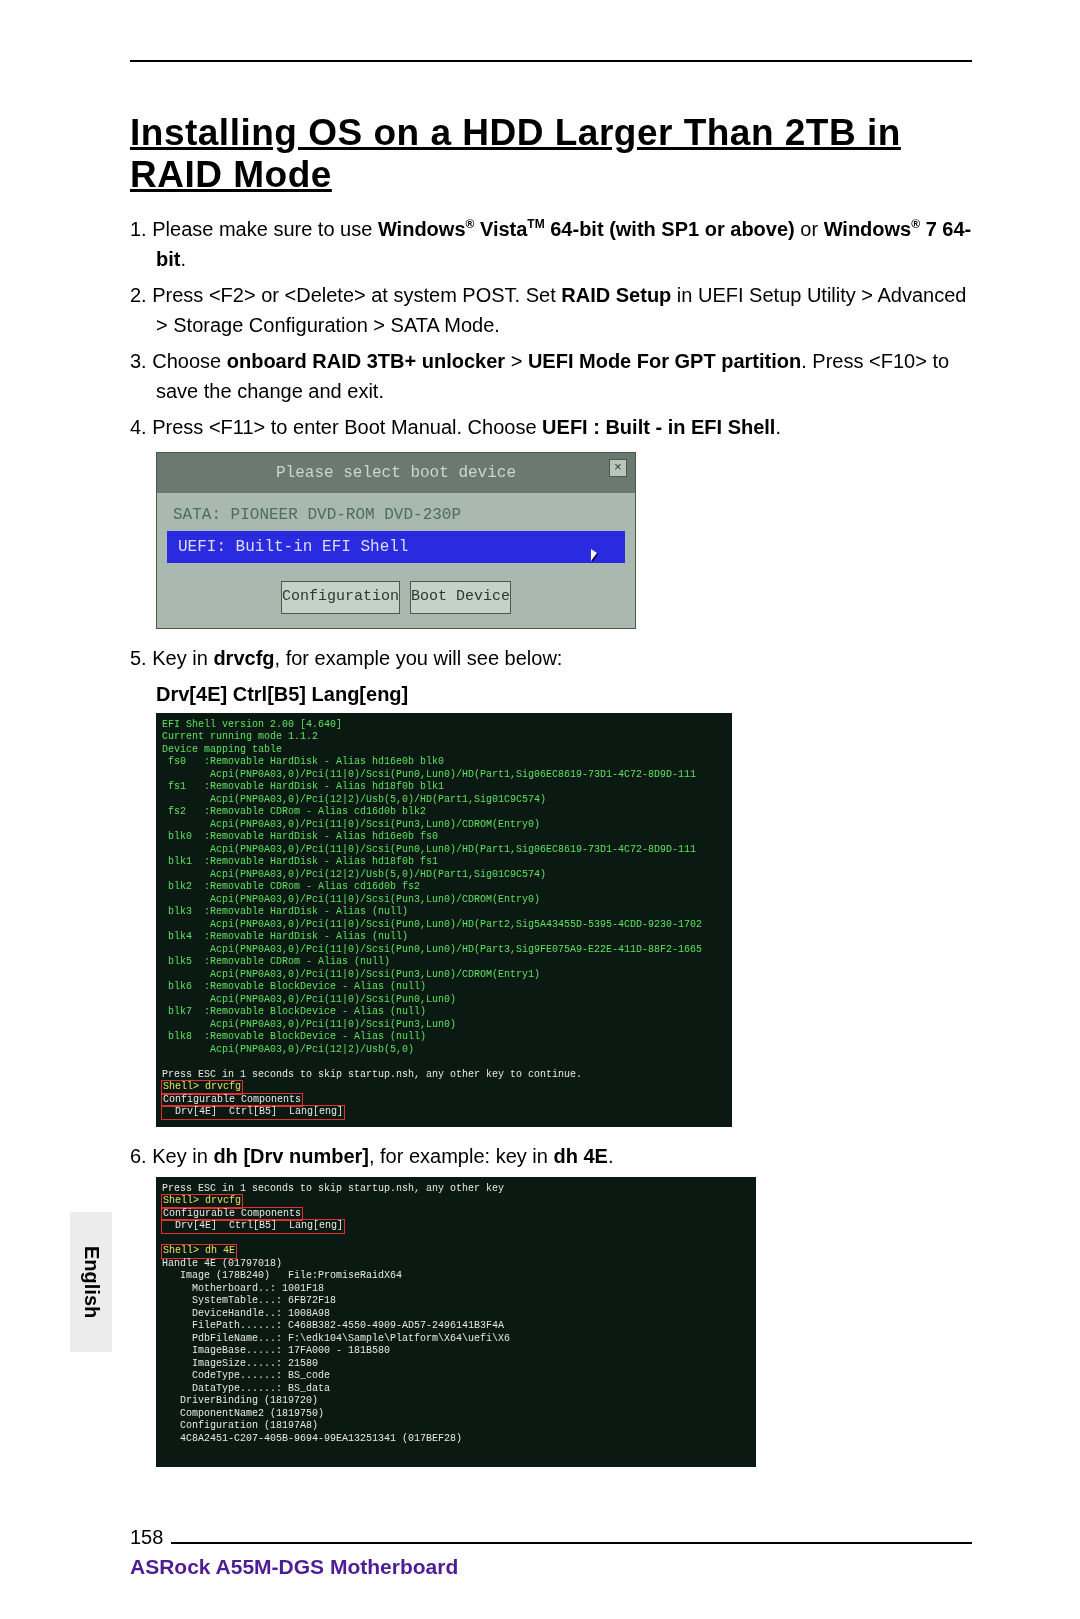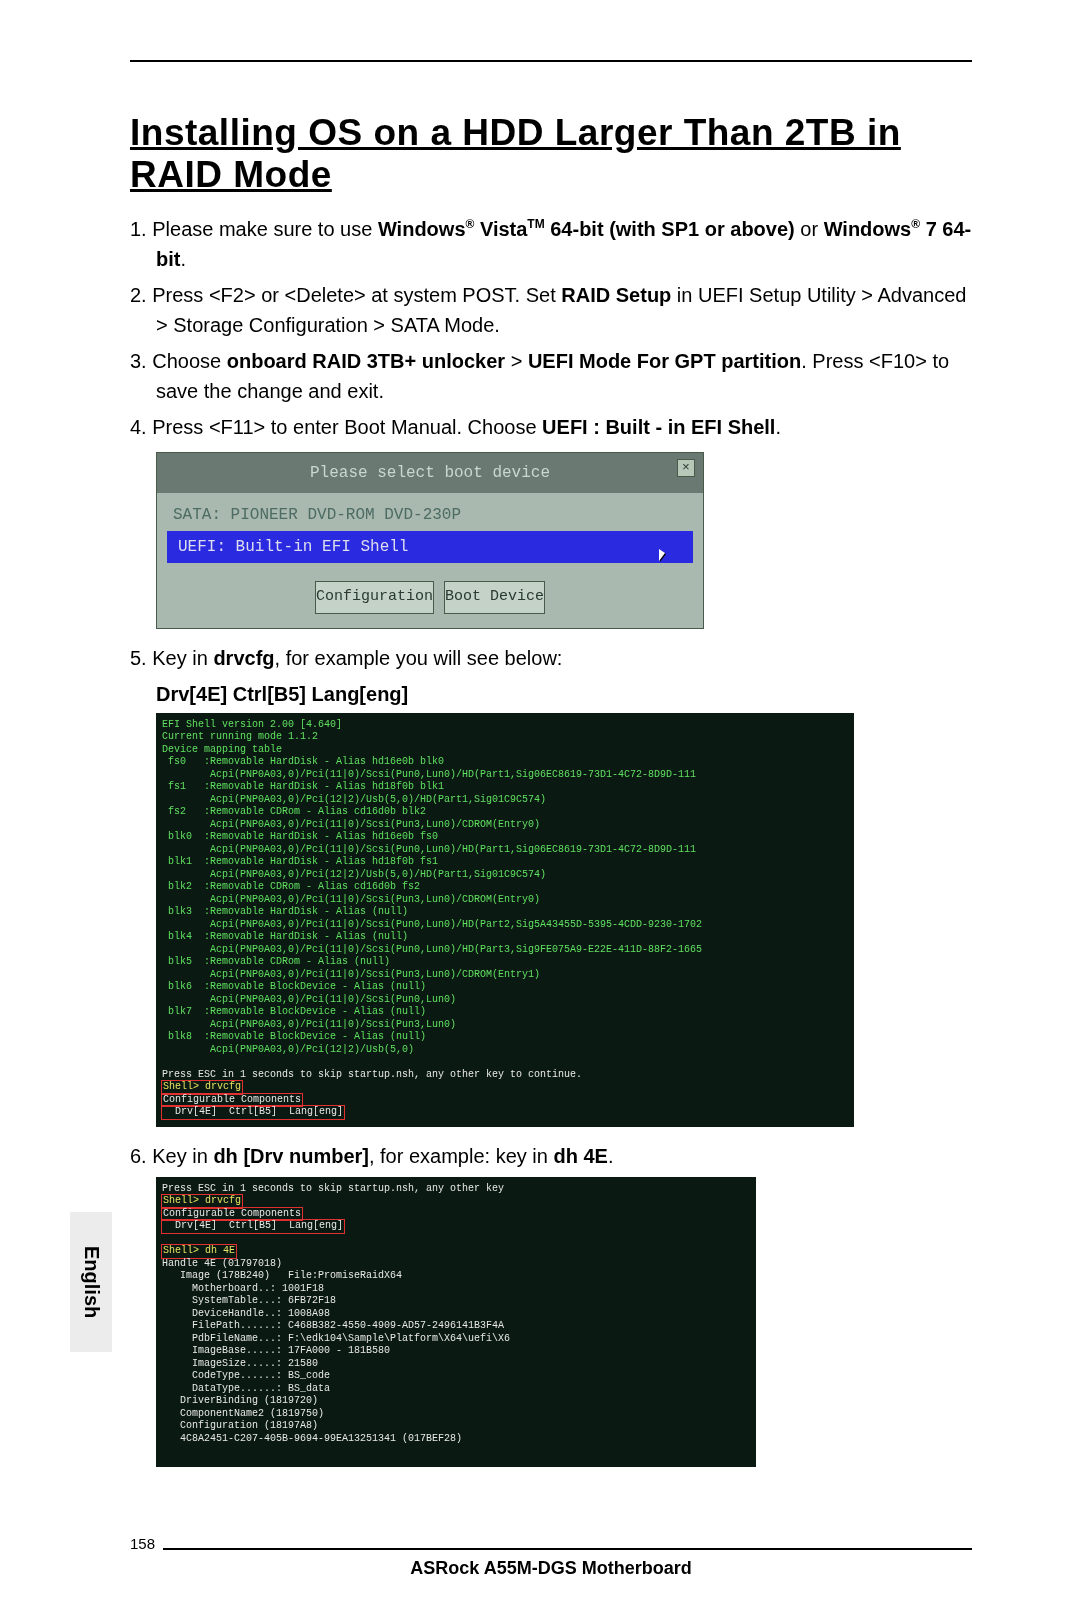--- a/index.html
+++ b/index.html
@@ -6,44 +6,44 @@
   html, body { width: 1080px; background: #fff; font-family: Arial, Helvetica, sans-serif; color: #000; }
   .page { position: relative; width: 1080px; height: 1619px; padding: 60px 108px 40px 130px; }
   .top-rule { border-top: 2px solid #000; margin-bottom: 50px; }
   h1.title { font-size: 37px; font-weight: bold; text-decoration: underline; margin-bottom: 18px; letter-spacing: 0.5px; }
   .intro { font-size: 20px; line-height: 1.55; text-align: justify; margin-bottom: 28px; }
   sup { font-size: 0.6em; vertical-align: super; }
   .steps { font-size: 20px; line-height: 1.5; }
   .step { margin-bottom: 6px; padding-left: 26px; text-indent: -26px; }
   .bold { font-weight: bold; }
   .screenshot { margin: 10px 0 14px 26px; }
-  .boot-box { width: 548px; background: #fdba74; border: 1px solid #4a5a4a; font-family: "Courier New", monospace; font-size: 16px; }
+  .boot-box { width: 480px; background: #fdba74; border: 1px solid #4a5a4a; font-family: "Courier New", monospace; font-size: 16px; }
   .boot-header { display:flex; justify-content:center; align-items:center; position:relative; padding:8px 6px; color:#c8d8d0; background:#6a7a72; }
   .boot-header .close { position:absolute; right:8px; top:6px; width:18px; height:18px; border:1px solid #4a5a4a; background:#b8c8b8; color:#2a3a32; font-size:13px; text-align:center; line-height:16px; }
   .boot-list { padding: 6px 10px 10px 10px; background:#aab9af; }
   .boot-item { padding: 4px 6px; color:#4c6c64; }
   .boot-item.sel { background:#2a2ae0; color:#dde;padding-left:11px; }
   .boot-btnrow { padding:8px 10px 14px 10px; background:#aab9af; display:flex; gap:10px; justify-content:center; }
   .boot-btn { border:1px solid #4a5a4a; background:#c4d2c8; padding:4px 0; color:#2a3a32; font-family:inherit; font-size:15px; }
   .cursor { position:relative; }
   .cursor::after { content:""; position:absolute; right:28px; bottom:2px; width:0; height:0; border-left:6px solid #fff; border-top:4px solid transparent; border-bottom:8px solid transparent; filter: drop-shadow(1px 1px 0 #000); }
   .drvline { font-weight:bold; margin-left:26px; margin-bottom:4px; font-size:20px; }
-  .term { width: 698px; background:#0a1a12; color:#d0e8c0; font-family:"Courier New",monospace; font-size:10px; line-height:1.25; padding:6px 6px 8px 6px; white-space:pre; overflow:hidden; margin-left:26px; margin-bottom:14px; }
+  .term { width: 576px; background:#0a1a12; color:#d0e8c0; font-family:"Courier New",monospace; font-size:10px; line-height:1.25; padding:6px 6px 8px 6px; white-space:pre; overflow:hidden; margin-left:26px; margin-bottom:14px; }
   .term .y { color:#e8e060; }
   .term .g { color:#60e060; }
   .term .w { color:#e8e8e8; }
   .term .redbox { outline:1px solid #e03030; display:inline-block; padding:0 1px; }
   .term2 { width: 600px; height:290px; }
   .sidetab { position:absolute; left:70px; top:1212px; width:42px; height:140px; background:#ececec; display:flex; align-items:center; justify-content:center; }
   .sidetab span { writing-mode: vertical-rl; transform: rotate(0deg); font-weight:bold; font-size:20px; }
   .footer { position:absolute; bottom:40px; left:130px; right:108px; }
   .footer-line { display:flex; align-items:center; gap:8px; }
-  .footer-line .pg { font-size:15px; }
+  .footer-line .pg { font-size:20px; }
   .footer-line .rule { flex:1; border-top:2px solid #000; margin-top:10px; }
-  .footer-center { text-align:center; font-weight:bold; font-size:18px; color:#000000; margin-top:6px; }
+  .footer-center { text-align:left; font-weight:bold; font-size:21px; color:#4c1d95; margin-top:6px; }
 </style>
 </head>
 <body>
 
 <div class="page">
   <div class="top-rule"></div>
 
   <h1 class="title">Installing OS on a HDD Larger Than 2TB in RAID Mode</h1>
 
 

